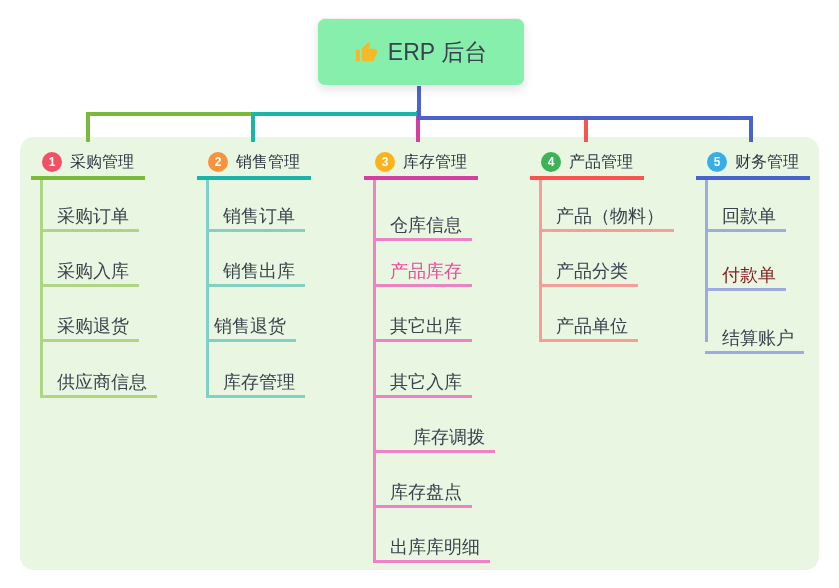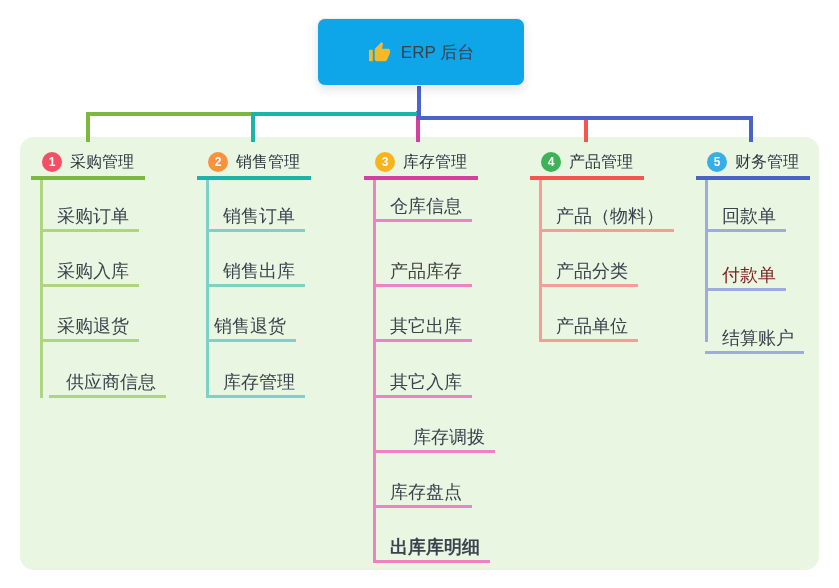--- a/index.html
+++ b/index.html
@@ -2,24 +2,24 @@
 <html><head>
 <meta charset="utf-8">
 <style>
   html,body{margin:0;padding:0;background:#ffffff;}
   body{font-family:"Liberation Sans","DejaVu Sans",sans-serif;}
   .canvas{position:relative;width:839px;height:588px;background:#ffffff;overflow:hidden;}
   .bg-panel{position:absolute;left:20px;top:137px;width:799px;height:433px;border-radius:14px;}
   svg.connectors{position:absolute;left:0;top:0;width:839px;height:588px;pointer-events:none;}
   .root-node{
     position:absolute;left:317px;top:18px;width:206px;height:66px;
-    background:#0ea5e9;border:1px solid #efefef;border-radius:8px;
+    background:#86efac;border:1px solid #efefef;border-radius:8px;
     box-shadow:0 4px 10px rgba(0,0,0,.10);
     display:flex;align-items:center;justify-content:center;gap:10px;
-    font-size:17px;font-weight:500;color:#39414f;z-index:3;
+    font-size:23px;font-weight:500;color:#39414f;z-index:3;
   }
   .root-node .icon{display:flex;align-items:center;}
   .branch{position:absolute;left:0;top:0;}
   .branch-title{
     position:absolute;display:flex;align-items:center;gap:8px;
     box-sizing:border-box;width:114px;height:32px;padding-left:11px;
     font-size:16px;font-weight:500;color:#2e3642;white-space:nowrap;
   }
   .badge{
     flex:none;width:20px;height:20px;border-radius:50%;
@@ -60,46 +60,46 @@
   <div id="branches">
       <div class="branch">
         <div class="branch-title" style="left: 31px; top: 148px; border-bottom: 4px solid rgb(125, 184, 62); color: rgb(46, 54, 66);">
           <span class="badge" style="background: rgb(242, 80, 100);">1</span>
           <span>采购管理</span>
         </div>
         <div class="vline" style="left: 40px; top: 180px; height: 218px; background: rgb(174, 213, 129);"></div>
         <div class="child-item" style="left: 40px; top: 203px; border-bottom: 3px solid rgb(174, 213, 129); color: rgb(58, 66, 77);">采购订单</div>
         <div class="child-item" style="left: 40px; top: 258px; border-bottom: 3px solid rgb(174, 213, 129); color: rgb(58, 66, 77);">采购入库</div>
         <div class="child-item" style="left: 40px; top: 313px; border-bottom: 3px solid rgb(174, 213, 129); color: rgb(58, 66, 77);">采购退货</div>
-        <div class="child-item" style="left: 49px; top: 369px; border-bottom: 3px solid rgb(174, 213, 129); color: rgb(58, 66, 77);">供应商信息</div>
+        <div class="child-item" style="left: 40px; top: 369px; border-bottom: 3px solid rgb(174, 213, 129); color: rgb(58, 66, 77);">供应商信息</div>
       </div>
       <div class="branch">
         <div class="branch-title" style="left: 197px; top: 148px; border-bottom: 4px solid rgb(29, 180, 168); color: rgb(46, 54, 66);">
           <span class="badge" style="background: rgb(248, 146, 60);">2</span>
           <span>销售管理</span>
         </div>
         <div class="vline" style="left: 206px; top: 180px; height: 218px; background: rgb(127, 208, 197);"></div>
         <div class="child-item" style="left: 206px; top: 203px; border-bottom: 3px solid rgb(127, 208, 197); color: rgb(58, 66, 77);">销售订单</div>
         <div class="child-item" style="left: 206px; top: 258px; border-bottom: 3px solid rgb(127, 208, 197); color: rgb(58, 66, 77);">销售出库</div>
         <div class="child-item" style="left: 206px; top: 313px; border-bottom: 3px solid rgb(127, 208, 197); color: rgb(58, 66, 77); padding-left: 8px;">销售退货</div>
         <div class="child-item" style="left: 206px; top: 369px; border-bottom: 3px solid rgb(127, 208, 197); color: rgb(58, 66, 77);">库存管理</div>
       </div>
       <div class="branch">
         <div class="branch-title" style="left: 364px; top: 148px; border-bottom: 4px solid rgb(214, 63, 162); color: rgb(46, 54, 66);">
           <span class="badge" style="background: rgb(249, 179, 29);">3</span>
           <span>库存管理</span>
         </div>
         <div class="vline" style="left: 373px; top: 180px; height: 383px; background: rgb(238, 130, 196);"></div>
-        <div class="child-item" style="left: 373px; top: 193px; border-bottom: 3px solid rgb(238, 130, 196); color: rgb(58, 66, 77);">仓库信息</div>
-        <div class="child-item" style="left: 373px; top: 258px; border-bottom: 3px solid rgb(238, 130, 196); color: #404040;">产品库存</div>
+        <div class="child-item" style="left: 373px; top: 212px; border-bottom: 3px solid rgb(238, 130, 196); color: rgb(58, 66, 77);">仓库信息</div>
+        <div class="child-item" style="left: 373px; top: 258px; border-bottom: 3px solid rgb(238, 130, 196); color: #ec4899;">产品库存</div>
         <div class="child-item" style="left: 373px; top: 313px; border-bottom: 3px solid rgb(238, 130, 196); color: rgb(58, 66, 77);">其它出库</div>
         <div class="child-item" style="left: 373px; top: 369px; border-bottom: 3px solid rgb(238, 130, 196); color: rgb(58, 66, 77);">其它入库</div>
         <div class="child-item" style="left: 373px; top: 424px; border-bottom: 3px solid rgb(238, 130, 196); color: rgb(58, 66, 77); padding-left: 40px;">库存调拨</div>
         <div class="child-item" style="left: 373px; top: 479px; border-bottom: 3px solid rgb(238, 130, 196); color: rgb(58, 66, 77);">库存盘点</div>
-        <div class="child-item" style="left: 373px; top: 534px; border-bottom: 3px solid rgb(238, 130, 196); color: rgb(58, 66, 77); font-weight: bold;">出库库明细</div>
+        <div class="child-item" style="left: 373px; top: 534px; border-bottom: 3px solid rgb(238, 130, 196); color: rgb(58, 66, 77);">出库库明细</div>
       </div>
       <div class="branch">
         <div class="branch-title" style="left: 530px; top: 148px; border-bottom: 4px solid rgb(245, 85, 78); color: rgb(46, 54, 66);">
           <span class="badge" style="background: rgb(62, 178, 86);">4</span>
           <span>产品管理</span>
         </div>
         <div class="vline" style="left: 539px; top: 180px; height: 162px; background: rgb(247, 157, 150);"></div>
         <div class="child-item" style="left: 539px; top: 203px; border-bottom: 3px solid rgb(247, 157, 150); color: rgb(58, 66, 77);">产品（物料）</div>
         <div class="child-item" style="left: 539px; top: 258px; border-bottom: 3px solid rgb(247, 157, 150); color: rgb(58, 66, 77);">产品分类</div>
         <div class="child-item" style="left: 539px; top: 313px; border-bottom: 3px solid rgb(247, 157, 150); color: rgb(58, 66, 77);">产品单位</div>

